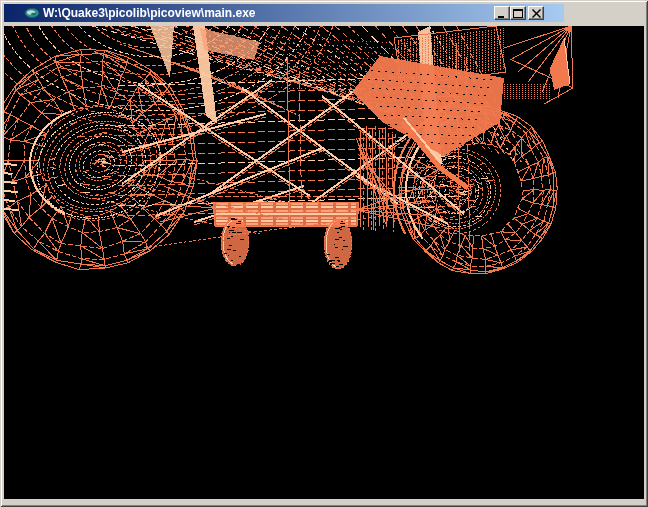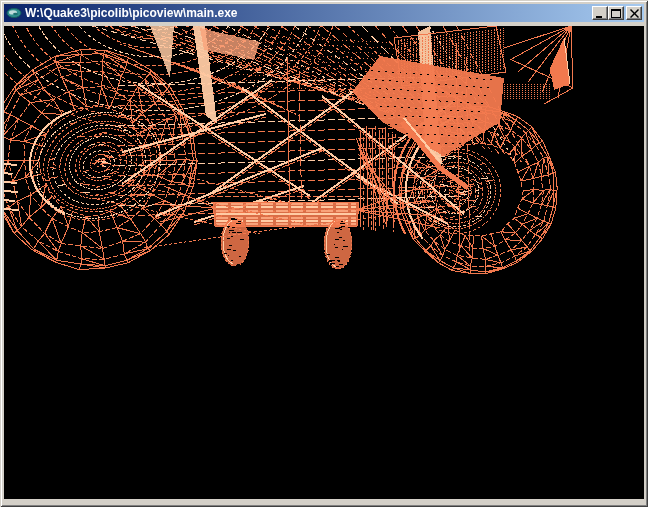--- a/index.html
+++ b/index.html
@@ -4,23 +4,23 @@
 <style>
   html,body{margin:0;padding:0;background:#000;}
   body{width:648px;height:507px;overflow:hidden;font-family:"Liberation Sans",sans-serif;}
   .window{
     position:absolute;left:0;top:0;width:648px;height:507px;background:#D4D0C8;
     box-shadow: inset 1px 1px 0 #D4D0C8, inset -1px -1px 0 #404040,
                 inset 2px 2px 0 #FFFFFF, inset -2px -2px 0 #808080;
     box-sizing:border-box;
   }
   .titlebar{
-    position:absolute;left:4px;top:4px;width:640px;height:18px;
+    position:absolute;left:4px;top:4px;width:560px;height:18px;
     display:flex;align-items:center;
-    padding:0 2px;box-sizing:border-box;
+    padding:0 20px;box-sizing:border-box;
     background:linear-gradient(to right,#0A246A,#A6CAF0);
   }
   .app-icon{width:16px;height:16px;margin-right:3px;flex:0 0 auto;}
   .title-text{
     color:#FFFFFF;font-size:12px;font-weight:bold;line-height:18px;
     white-space:nowrap;overflow:hidden;flex:1 1 auto;
     letter-spacing:0px;
   }
   .tb-buttons{display:flex;align-items:center;flex:0 0 auto;}
   .tb-btn{

